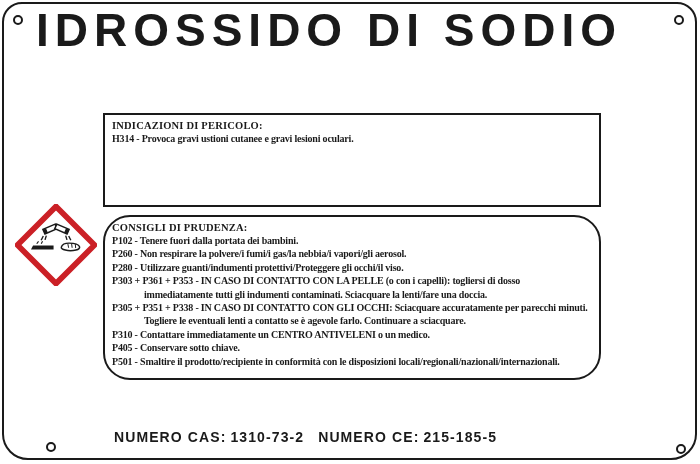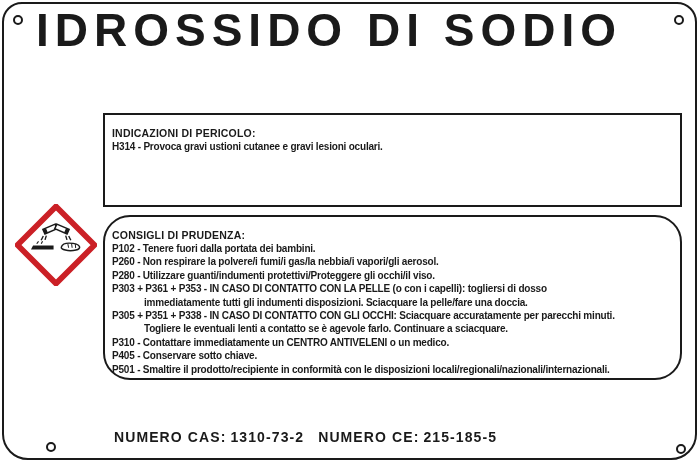--- a/index.html
+++ b/index.html
@@ -40,24 +40,25 @@
     font-weight: bold;
     letter-spacing: 6px;
     line-height: 46px;
     white-space: nowrap;
     color: var(--ink);
   }
 
   .box {
     position: absolute;
     left: 103px;
-    width: 579px;
+    width: 498px;
     border: 2px solid var(--ink);
     background: #ffffff;
-    padding: 12px 7px 0 7px;
+    padding: 4px 7px 0 7px;
+    font-family: Liberation Serif, serif;
   }
   .box.hazard     { top: 113px; height: 94px;  }
   .box.precaution { top: 215px; height: 165px; border-radius: 27px; }
 
   .box-header {
     font-size: 10.5px;
     font-weight: bold;
     letter-spacing: 0.2px;
     line-height: 13px;
     white-space: nowrap;
@@ -130,21 +131,21 @@
   </g>
 </svg>
 
 <div class="box precaution">
   <div class="box-header">CONSIGLI DI PRUDENZA:</div>
   <div class="lines">
       <div class="p-line">P102 - Tenere fuori dalla portata dei bambini.</div>
       <div class="p-line">P260 - Non respirare la polvere/i fumi/i gas/la nebbia/i vapori/gli aerosol.</div>
       <div class="p-line">P280 - Utilizzare guanti/indumenti protettivi/Proteggere gli occhi/il viso.</div>
       <div class="p-line">P303 + P361 + P353 - IN CASO DI CONTATTO CON LA PELLE (o con i capelli): togliersi di dosso</div>
-      <div class="p-line indent">immediatamente tutti gli indumenti disposizioni. Sciacquare la pelle/fare una doccia.</div>
+      <div class="p-line indent">immediatamente tutti gli indumenti contaminati. Sciacquare la lenti/fare una doccia.</div>
       <div class="p-line">P305 + P351 + P338 - IN CASO DI CONTATTO CON GLI OCCHI: Sciacquare accuratamente per parecchi minuti.</div>
       <div class="p-line indent">Togliere le eventuali lenti a contatto se è agevole farlo. Continuare a sciacquare.</div>
       <div class="p-line">P310 - Contattare immediatamente un CENTRO ANTIVELENI o un medico.</div>
       <div class="p-line">P405 - Conservare sotto chiave.</div>
       <div class="p-line">P501 - Smaltire il prodotto/recipiente in conformità con le disposizioni locali/regionali/nazionali/internazionali.</div>
     </div>
 </div>
 
 <div class="footer">
   <span>NUMERO CAS:</span><span class="vgap"></span><span>1310-73-2</span><span class="gap"></span><span>NUMERO CE:</span><span class="vgap"></span><span>215-185-5</span>

